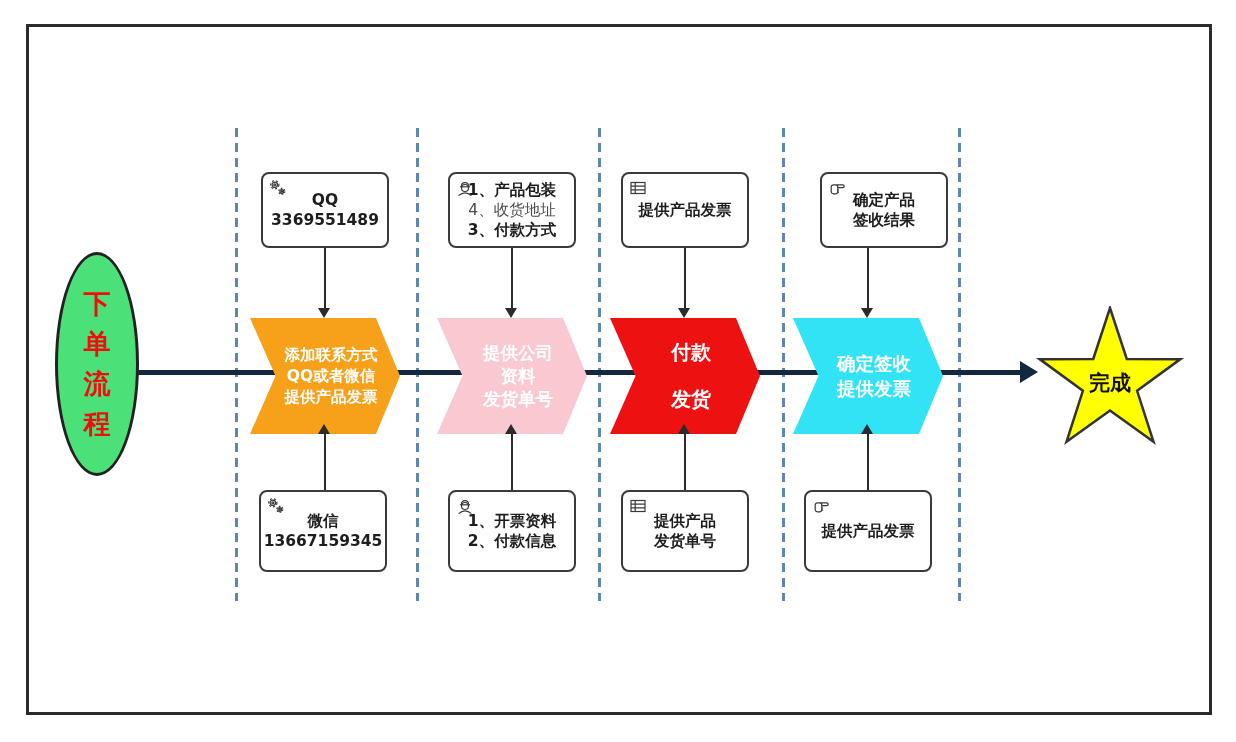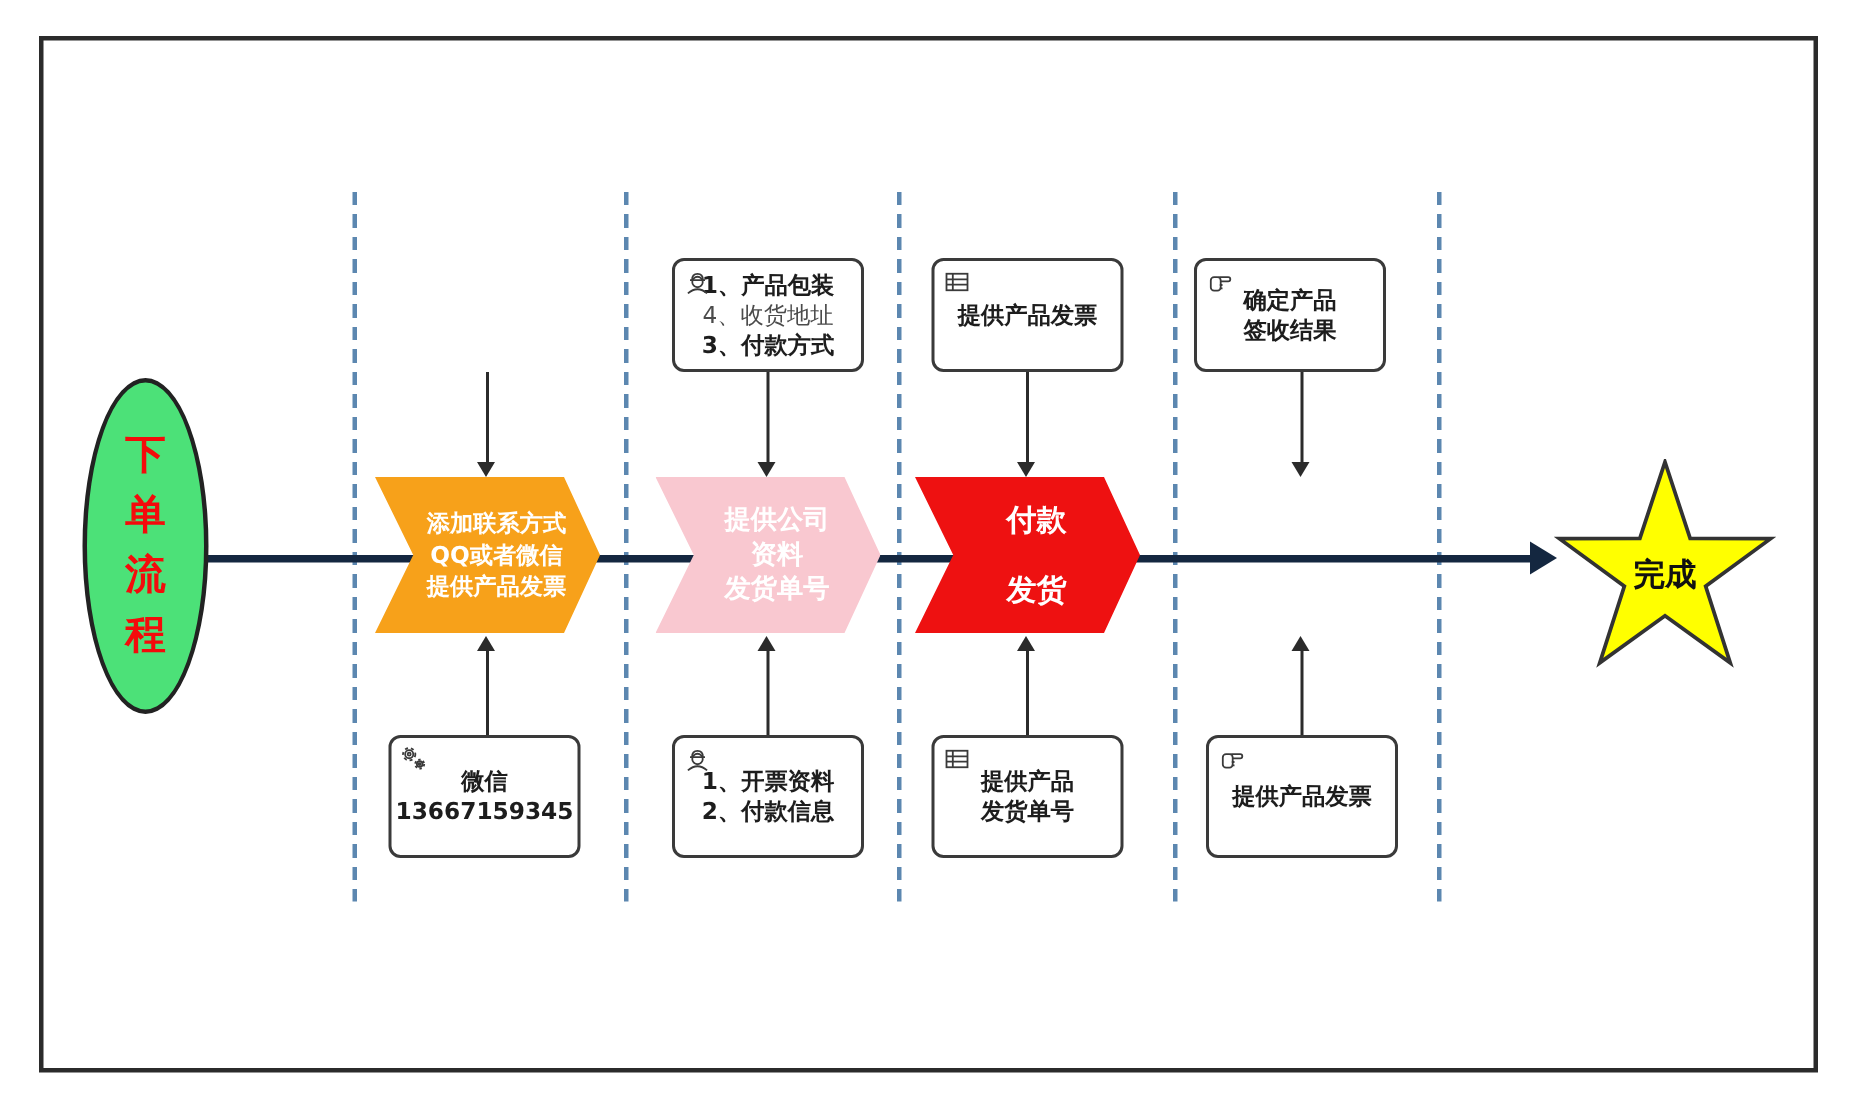--- a/index.html
+++ b/index.html
@@ -18,21 +18,21 @@
   .flowhead { position:absolute; left:1020px; top:361px; width:0; height:0;
               border-left:18px solid #142740; border-top:11px solid transparent; border-bottom:11px solid transparent; }
 
   
   .start-ellipse { position:absolute; left:55px; top:252px; width:84px; height:224px;
                    border:3px solid #222; border-radius:50%;
                    display:flex; flex-direction:column; align-items:center; justify-content:center; }
   .start-ellipse span { display:block; color:#f40b0b; font-weight:bold; font-size:27px; line-height:40px; }
 
   
-  .chevron { position:absolute; top:318px; width:150px; height:104px;
+  .chevron { position:absolute; top:318px; width:150px; height:116px;
              clip-path:polygon(0% 0%, 84% 0%, 100% 50%, 84% 100%, 0% 100%, 17% 50%);
              display:flex; flex-direction:column; align-items:center; justify-content:center;
              padding-left:26px; padding-right:14px; text-align:center; }
   .chevron span { color:#fff; font-weight:bold; display:block; }
   .chev-1 span { font-size:15.5px; line-height:21px; }
   .chev-2 span { font-size:17.5px; line-height:23px;text-align:center; }
   .chev-3 span { font-size:20px;   line-height:27px; }
   .chev-4 span { font-size:18.5px; line-height:25px; }
 
   
@@ -86,21 +86,39 @@
   </div>
   <div class="chevron chev-2" style="left: 437px; background: rgb(249, 200, 208);">
     <span>提供公司</span>
     <span>资料</span>
     <span>发货单号</span>
   </div>
   <div class="chevron chev-3" style="left: 610px; background: rgb(238, 17, 17); gap: 20px;">
     <span>付款</span>
     <span>发货</span>
   </div>
-
+  <div class="chevron chev-4" style="left: 793px; background: rgb(50, 227, 245);">
+    <span>确定签收</span>
+    <span>提供发票</span>
+  </div>
+
+  <div class="ibox row-top" style="left:261px">
+    <span class="icon">
+      <svg viewBox="0 0 20 20" fill="none" stroke="#3a3a3a" stroke-width="1.2">
+        <circle cx="6.8" cy="6.8" r="4.1" stroke-dasharray="2 2"></circle>
+          <circle cx="6.8" cy="6.8" r="2.7"></circle>
+          <circle cx="6.8" cy="6.8" r="1"></circle>
+        <circle cx="13.8" cy="13.4" r="3" stroke-dasharray="1.6 1.6"></circle>
+          <circle cx="13.8" cy="13.4" r="1.9"></circle>
+          <circle cx="13.8" cy="13.4" r=".7"></circle>
+      </svg>
+    </span>
+    <span>QQ</span>
+    <span>3369551489</span>
+  </div>
   <div class="ibox row-top" style="left:448px">
     <span class="icon">
       <svg viewBox="0 0 20 20" fill="none" stroke="#3a3a3a" stroke-width="1.2">
         <circle cx="10" cy="10" r="3.5"></circle>
         <path d="M6.4 8.6 Q6.4 4.6 10 4.6 Q13.6 4.6 13.6 8.6"></path>
         <path d="M5 8.8 H15"></path>
         <path d="M3.6 17.6 Q10 12 16.4 17.6"></path>
       </svg>
     </span>
     <span>1、产品包装</span>
@@ -109,21 +127,21 @@
   </div>
   <div class="ibox row-top" style="left:621px">
     <span class="icon">
       <svg viewBox="0 0 20 20" fill="#fff" stroke="#3a3a3a" stroke-width="1.2">
         <rect x="3" y="4.5" width="14" height="11"></rect>
         <path d="M3 8.2 H17 M3 11.8 H17 M7.2 4.5 V15.5" fill="none"></path>
       </svg>
     </span>
     <span>提供产品发票</span>
   </div>
-  <div class="ibox row-top" style="left:796px">
+  <div class="ibox row-top" style="left:820px">
     <span class="icon">
       <svg viewBox="0 0 20 20" fill="#fff" stroke="#3a3a3a" stroke-width="1.2">
         <rect x="9" y="6.8" width="8.2" height="2.8" rx="1.4"></rect>
         <rect x="4.2" y="6.8" width="6.6" height="9" rx="2.2"></rect>
         <path d="M10.2 12 H12 M10.2 14.2 H12" fill="none"></path>
       </svg>
     </span>
     <span>确定产品</span>
     <span>签收结果</span>
   </div>

